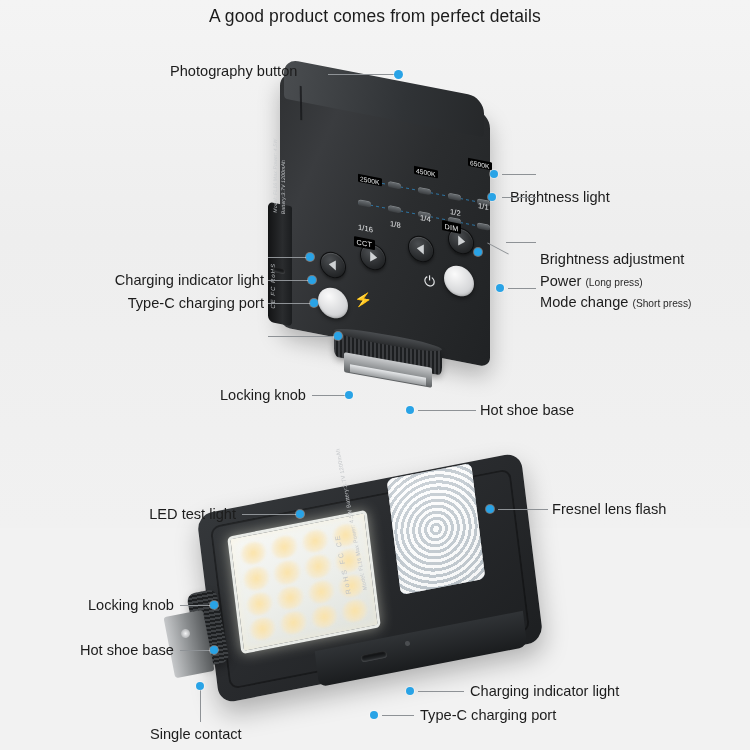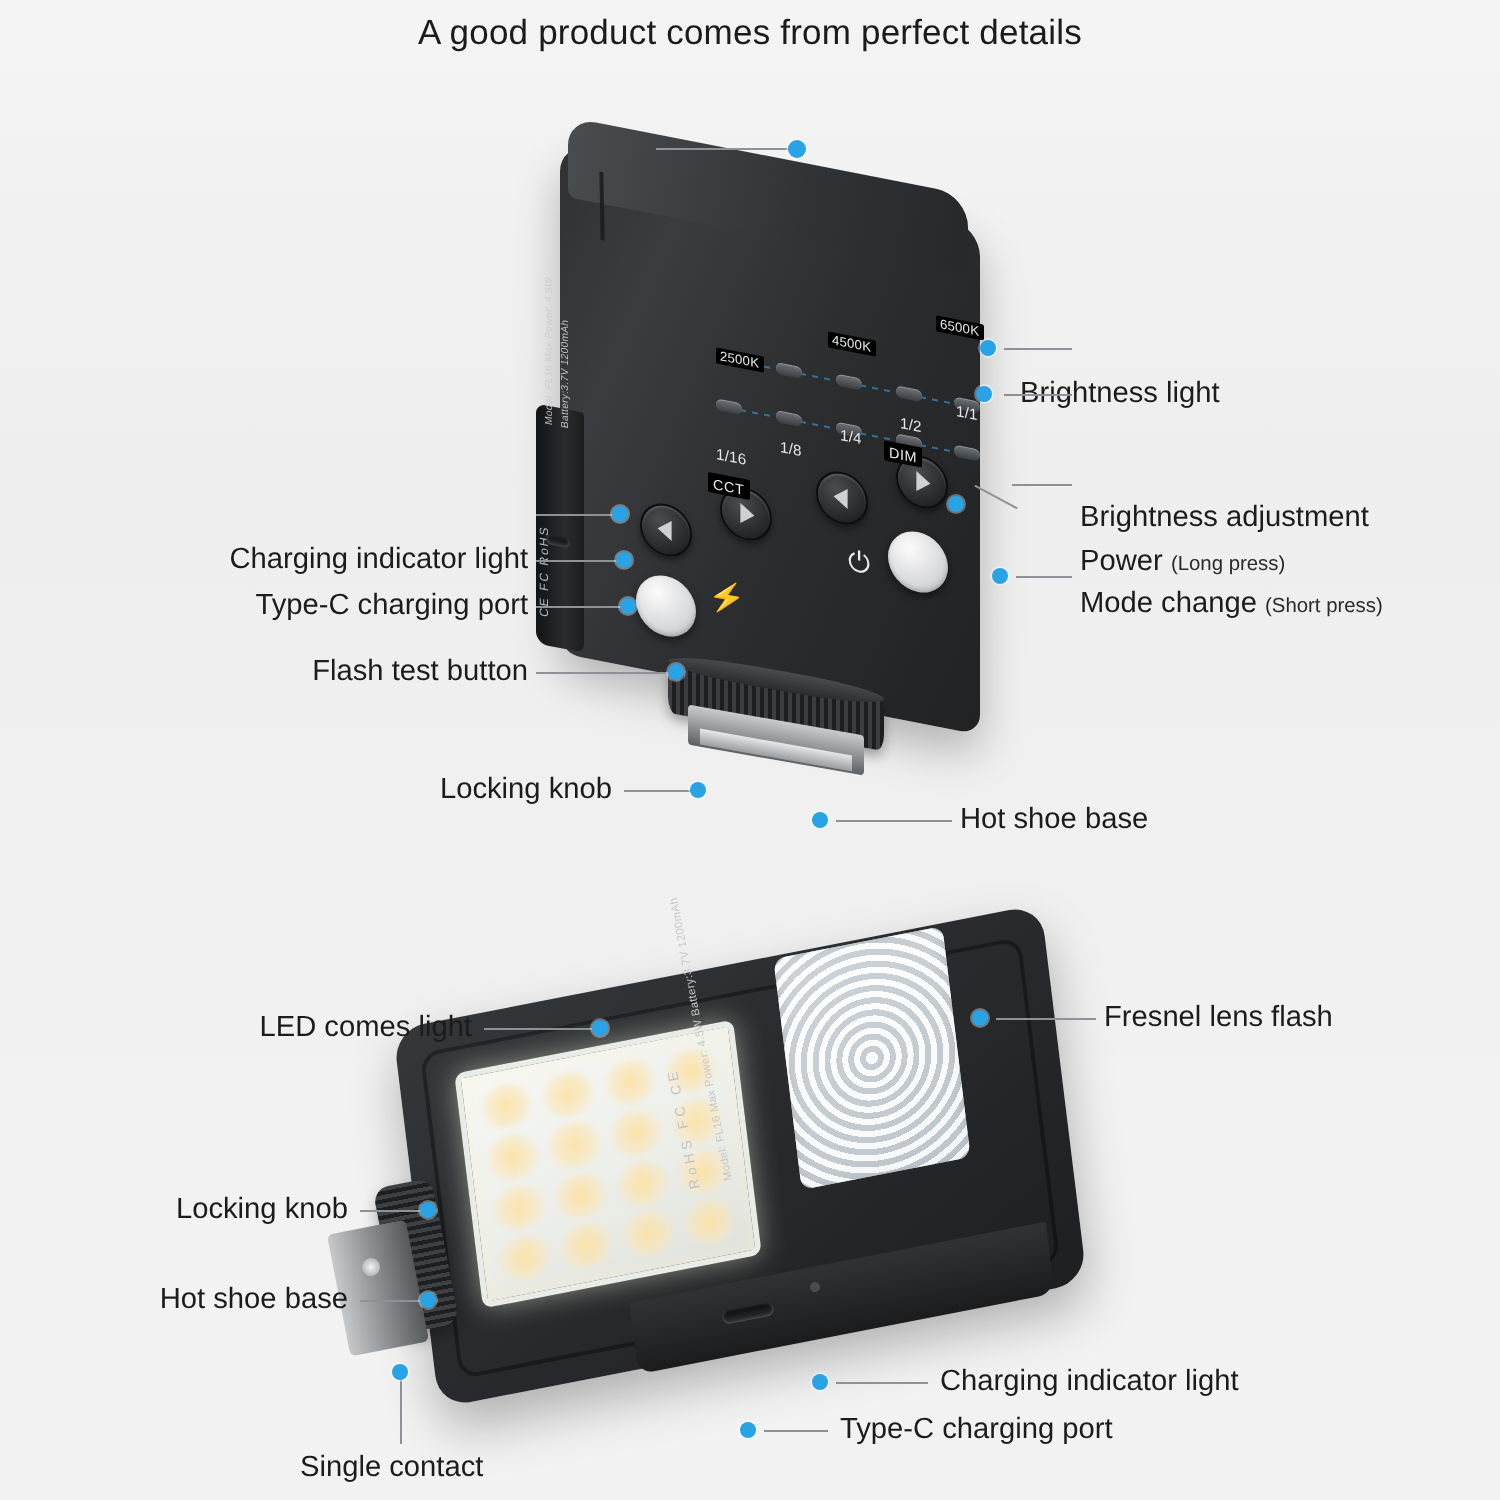--- a/index.html
+++ b/index.html
@@ -353,20 +353,21 @@
 
     <div class="rbtn" style="left:56px; top:216px;"></div>
     <div class="glyph bolt" style="left:92px; top:220px;">⚡</div>
     <div class="rbtn" style="left:182px; top:194px;"></div>
     <div class="glyph pwr" style="left:162px; top:202px;">⏻</div>
 
     <div class="knob-top"></div>
     <div class="shoe-top"></div>
   </div>
 
+  <div class="label r" style="left:170px; top:62px;">Photography button</div>
   <div class="lead" style="left:328px; top:74px; width:68px;"></div>
   <div class="dot" style="left:394px; top:70px;"></div>
 
   <div class="lead" style="left:502px; top:174px; width:34px;"></div>
   <div class="dot sm" style="left:490px; top:170px;"></div>
 
   <div class="label" style="left:510px; top:188px;">Brightness light</div>
   <div class="lead" style="left:502px; top:197px; width:34px;"></div>
   <div class="dot sm" style="left:488px; top:193px;"></div>
 
@@ -390,21 +391,20 @@
   <div class="dot sm" style="left:306px; top:253px;"></div>
 
   <div class="label r" style="left:60px; top:271px; width:204px;">Charging indicator light</div>
   <div class="lead" style="left:268px; top:280px; width:42px;"></div>
   <div class="dot sm" style="left:308px; top:276px;"></div>
 
   <div class="label r" style="left:70px; top:294px; width:194px;">Type-C charging port</div>
   <div class="lead" style="left:268px; top:303px; width:44px;"></div>
   <div class="dot sm" style="left:310px; top:299px;"></div>
 
-  <div class="label r" style="left:82px; top:327px; width:182px;">Flash test button</div>
   <div class="lead" style="left:268px; top:336px; width:68px;"></div>
   <div class="dot sm" style="left:334px; top:332px;"></div>
 
   <div class="label r" style="left:190px; top:386px; width:116px;">Locking knob</div>
   <div class="lead" style="left:312px; top:395px; width:36px;"></div>
   <div class="dot sm" style="left:345px; top:391px;"></div>
 
   <div class="label" style="left:480px; top:401px;">Hot shoe base</div>
   <div class="lead" style="left:418px; top:410px; width:58px;"></div>
   <div class="dot sm" style="left:406px; top:406px;"></div>
@@ -442,21 +442,21 @@
     <div class="model-bot">Model: FL16   Max Power: 4.5W   Battery:3.7V 1200mAh</div>
     <div class="cert-bot">RoHS FC CE</div>
     <div class="port-c2"></div>
     <div class="chg-led"></div>
 
     <div class="knob-bot"></div>
     <div class="shoe-bot"></div>
     <div class="contact"></div>
   </div>
 
-  <div class="label r" style="left:110px; top:505px; width:126px;">LED comes light</div>
+  <div class="label r" style="left:110px; top:505px; width:126px;">LED test light</div>
   <div class="lead" style="left:242px; top:514px; width:56px;"></div>
   <div class="dot sm" style="left:296px; top:510px;"></div>
 
   <div class="label" style="left:552px; top:500px;">Fresnel lens flash</div>
   <div class="lead" style="left:498px; top:509px; width:50px;"></div>
   <div class="dot sm" style="left:486px; top:505px;"></div>
 
   <div class="label r" style="left:58px; top:596px; width:116px;">Locking knob</div>
   <div class="lead" style="left:180px; top:605px; width:32px;"></div>
   <div class="dot sm" style="left:210px; top:601px;"></div>

